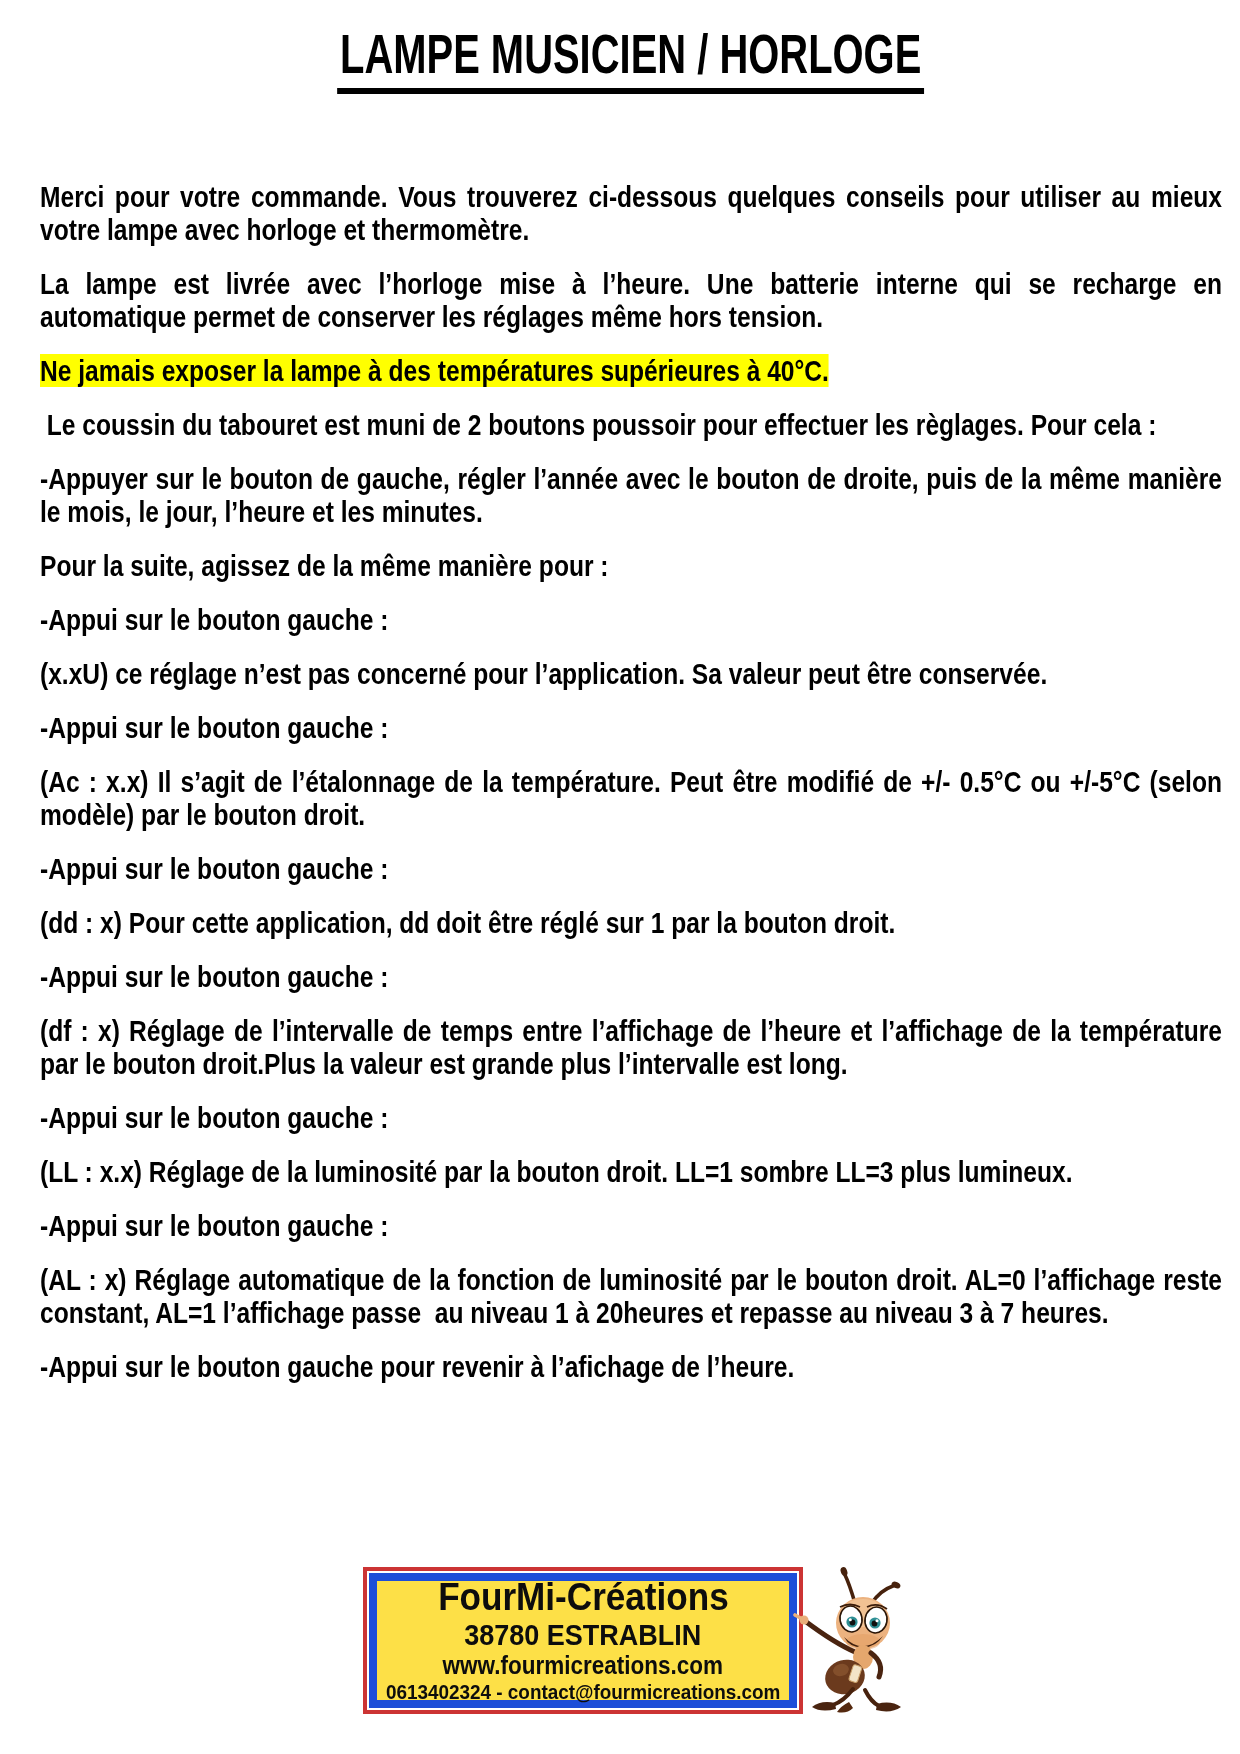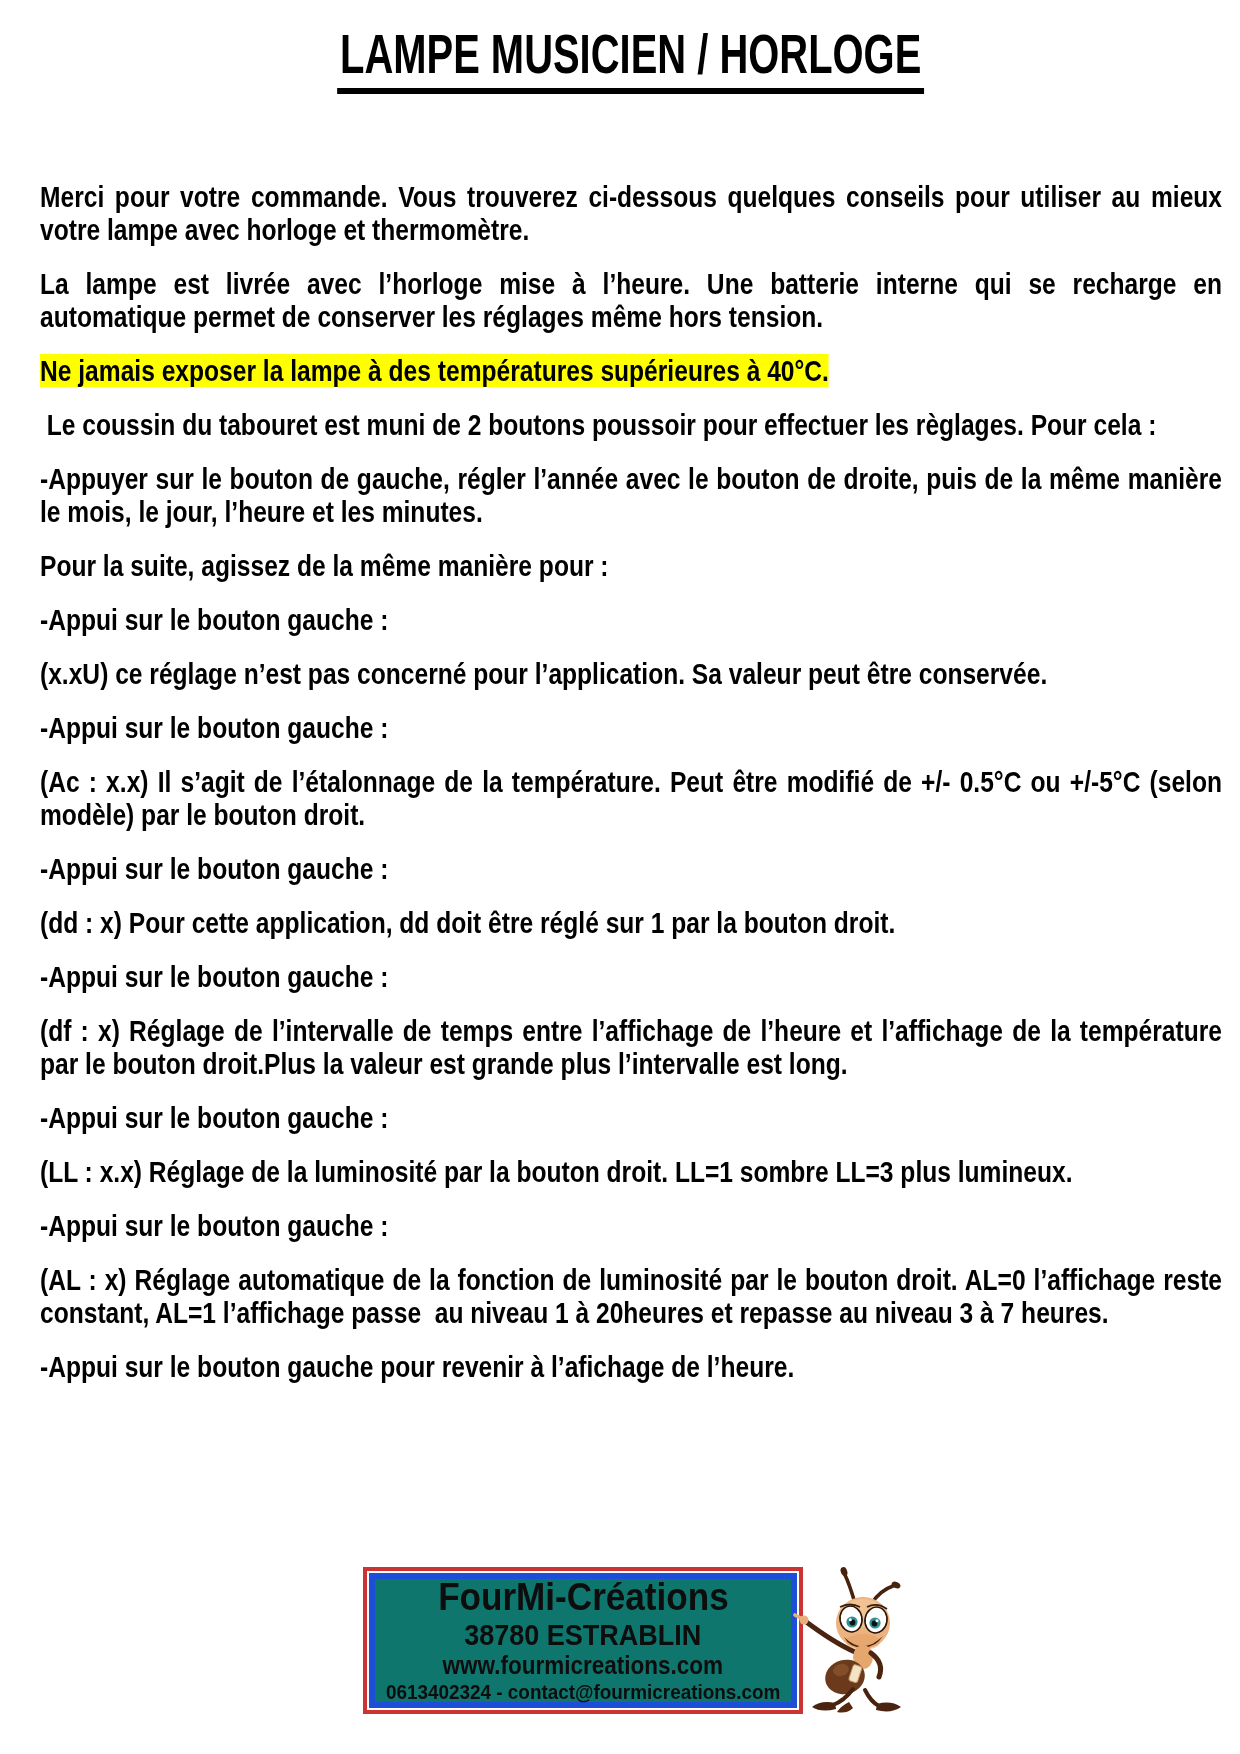--- a/index.html
+++ b/index.html
@@ -62,22 +62,22 @@
     height: 147px;
     box-sizing: border-box;
     border: 4px solid #cc3434;
     background: #ffffff;
     padding: 2px;
   }
   .footer-inner {
     box-sizing: border-box;
     width: 100%;
     height: 100%;
-    border: 6px solid #1d4ed8;
-    background: #0f766e;
+    border: 8px solid #1d4ed8;
+    background: #fde047;
     display: flex;
     flex-direction: column;
     justify-content: center;
     align-items: center;
     text-align: center;
     font-weight: bold;
     color: #0d0d0d;
   }
   .footer-inner > div {
     transform: scaleX(0.9);

